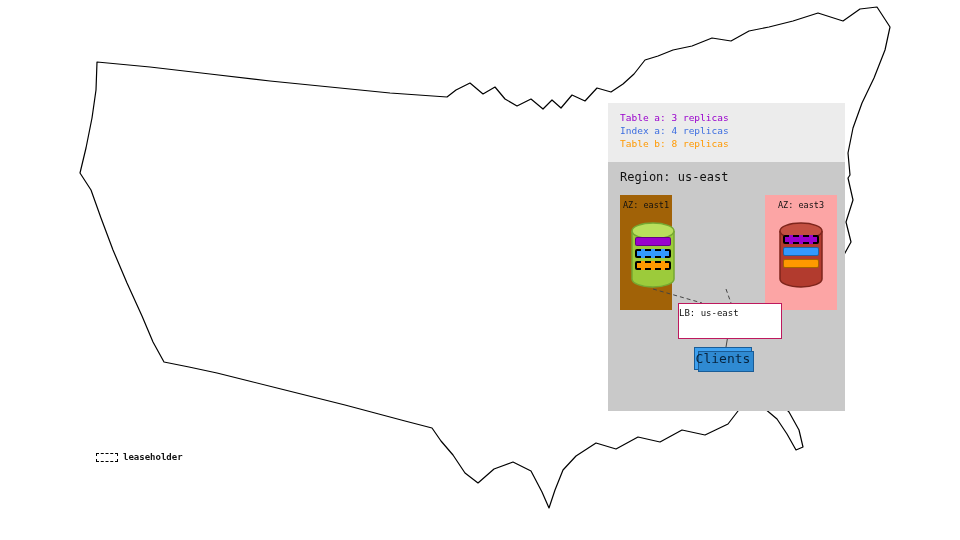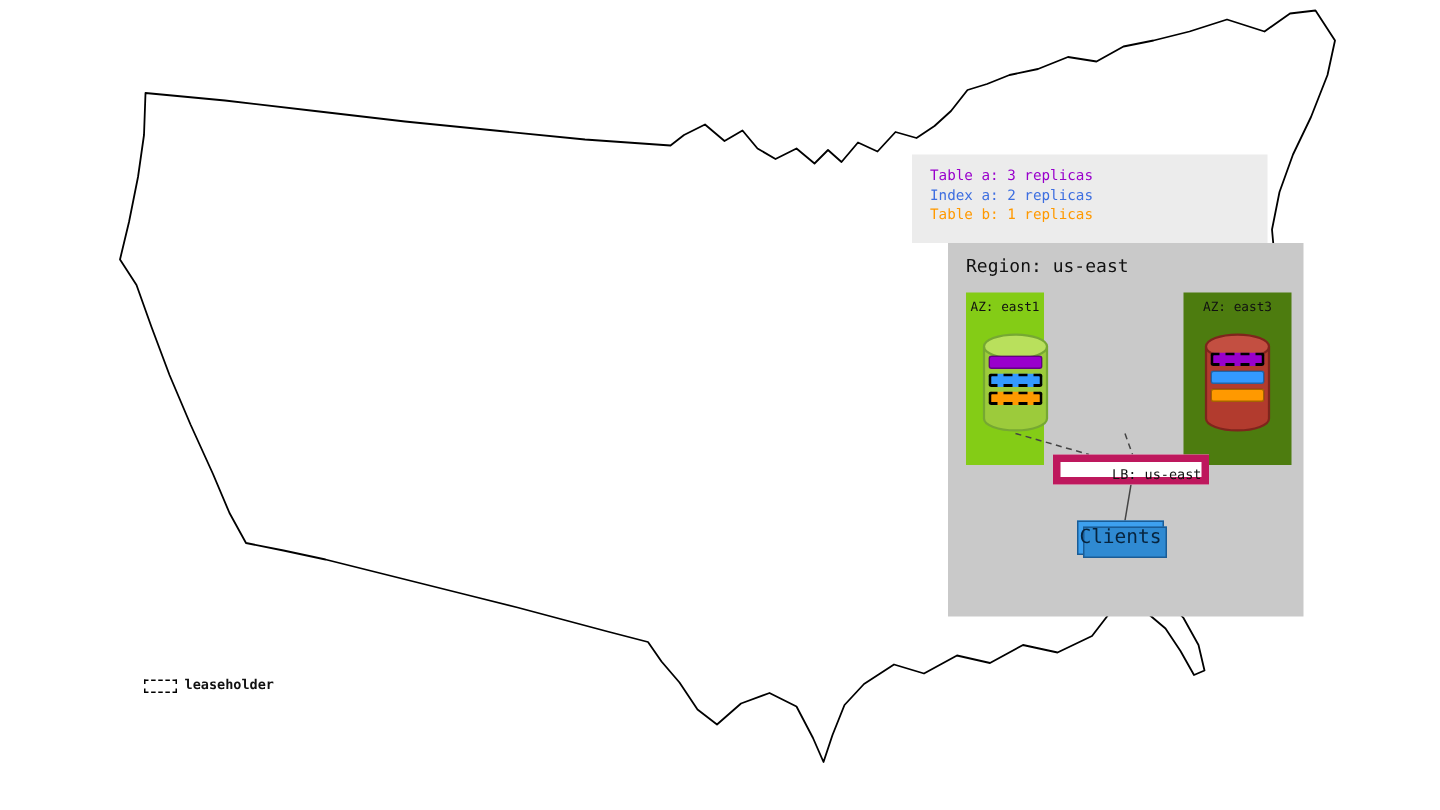--- a/index.html
+++ b/index.html
@@ -17,50 +17,50 @@
   .legend-panel{
     left:608px;top:103px;width:237px;height:59px;
     background:#ececec;box-sizing:border-box;padding:8px 0 16px 12px;
   }
   .legend-line{font-size:9.5px;line-height:13px;white-space:pre;}
   .legend-line.table-a{color:#9900cc;}
   .legend-line.index-a{color:#3d6ee0;}
   .legend-line.table-b{color:#ff9900;}
 
   .region-panel{
-    left:632px;top:162px;width:237px;height:249px;
+    left:608px;top:162px;width:237px;height:249px;
     background:#c9c9c9;box-sizing:border-box;
   }
   .region-title{
     position:absolute;left:12px;top:8px;font-size:12px;color:#111;
   }
 
   .az-box{
-    position:absolute;top:33px;height:115px;width:52px;background:#84cc16;
+    position:absolute;top:33px;height:115px;width:52px;background:#a16207;
   }
-  .az-box.failed{background:#4d7c0f;text-decoration:underline;}
+  .az-box.failed{background:#fca5a5;text-decoration:underline;}
   .az-label{
     position:absolute;top:5px;left:0;width:100%;text-align:center;
     font-size:8.5px;color:#111;
   }
   .cyl{position:absolute;left:9px;top:26px;}
 
   .bar{
     position:absolute;left:15px;width:36px;height:9px;border-radius:2px;
     box-sizing:border-box;border:1px solid rgba(0,0,0,.35);
   }
   .bar.purple{background:#9900cc;}
   .bar.blue{background:#3399ff;}
   .bar.orange{background:#ff9900;}
   .bar.lease{border:2px dashed #000;}
 
   .lb-box{
-    position:absolute;left:70px;top:141px;width:104px;height:20px;
-    background:#fff;border:5px solid #be185d;box-sizing:border-box;
-    text-align:right;font-size:9px;line-height:18px;color:#111;z-index:5;
+    position:absolute;left:70px;top:141px;width:104px;height:36px;
+    background:#fff;border:1px solid #be185d;box-sizing:border-box;
+    text-align:left;font-size:9px;line-height:18px;color:#111;z-index:5;
   }
 
   .clients-box{
     position:absolute;left:86px;top:185px;width:58px;height:23px;
     background:#3da0ef;border:1px solid #1a5c96;box-sizing:border-box;
     text-align:center;font-size:13px;line-height:21px;color:#07243e;z-index:5;
   }
   .clients-box::before{
     content:"";position:absolute;left:3px;top:3px;width:100%;height:100%;
     background:#2f8ad2;border:1px solid #1a5c96;z-index:-1;box-sizing:border-box;
@@ -92,22 +92,22 @@
        L682,430 L660,442 L638,437 L616,449 L596,443 L576,456 L563,470
        L555,490 L549,508 L542,492 L531,471 L513,462 L494,469 L478,483
        L465,473 L453,455 L441,441 L432,428 L405,421 L375,413 L345,405
        L313,397 L281,389 L249,381 L217,373 L189,367 L164,362 L153,342
        L142,316 L127,283 L113,250 L101,218 L91,190 L80,173 L86,148
        L92,118 L96,90 Z"></path>
 </svg>
 
 <div class="abs legend-panel">
   <div class="legend-line table-a">Table a: 3 replicas</div>
-  <div class="legend-line index-a">Index a: 2 replicas</div>
-  <div class="legend-line table-b">Table b: 1 replicas</div>
+  <div class="legend-line index-a">Index a: 4 replicas</div>
+  <div class="legend-line table-b">Table b: 8 replicas</div>
 </div>
 
 <div class="abs region-panel">
   <div class="region-title">Region: us-east</div>
 
   <div class="az-box" style="left:12px;">
     <div class="az-label">AZ: east1</div>
     <svg class="cyl" width="48" height="68" viewBox="0 0 48 68">
       <path d="M3,10 L3,58 A21,8 0 0 0 45,58 L45,10" fill="#9ccb3b" stroke="#76a832" stroke-width="1.5"></path>
       <ellipse cx="24" cy="10" rx="21" ry="8" fill="#b9e05c" stroke="#76a832" stroke-width="1.5"></ellipse>

